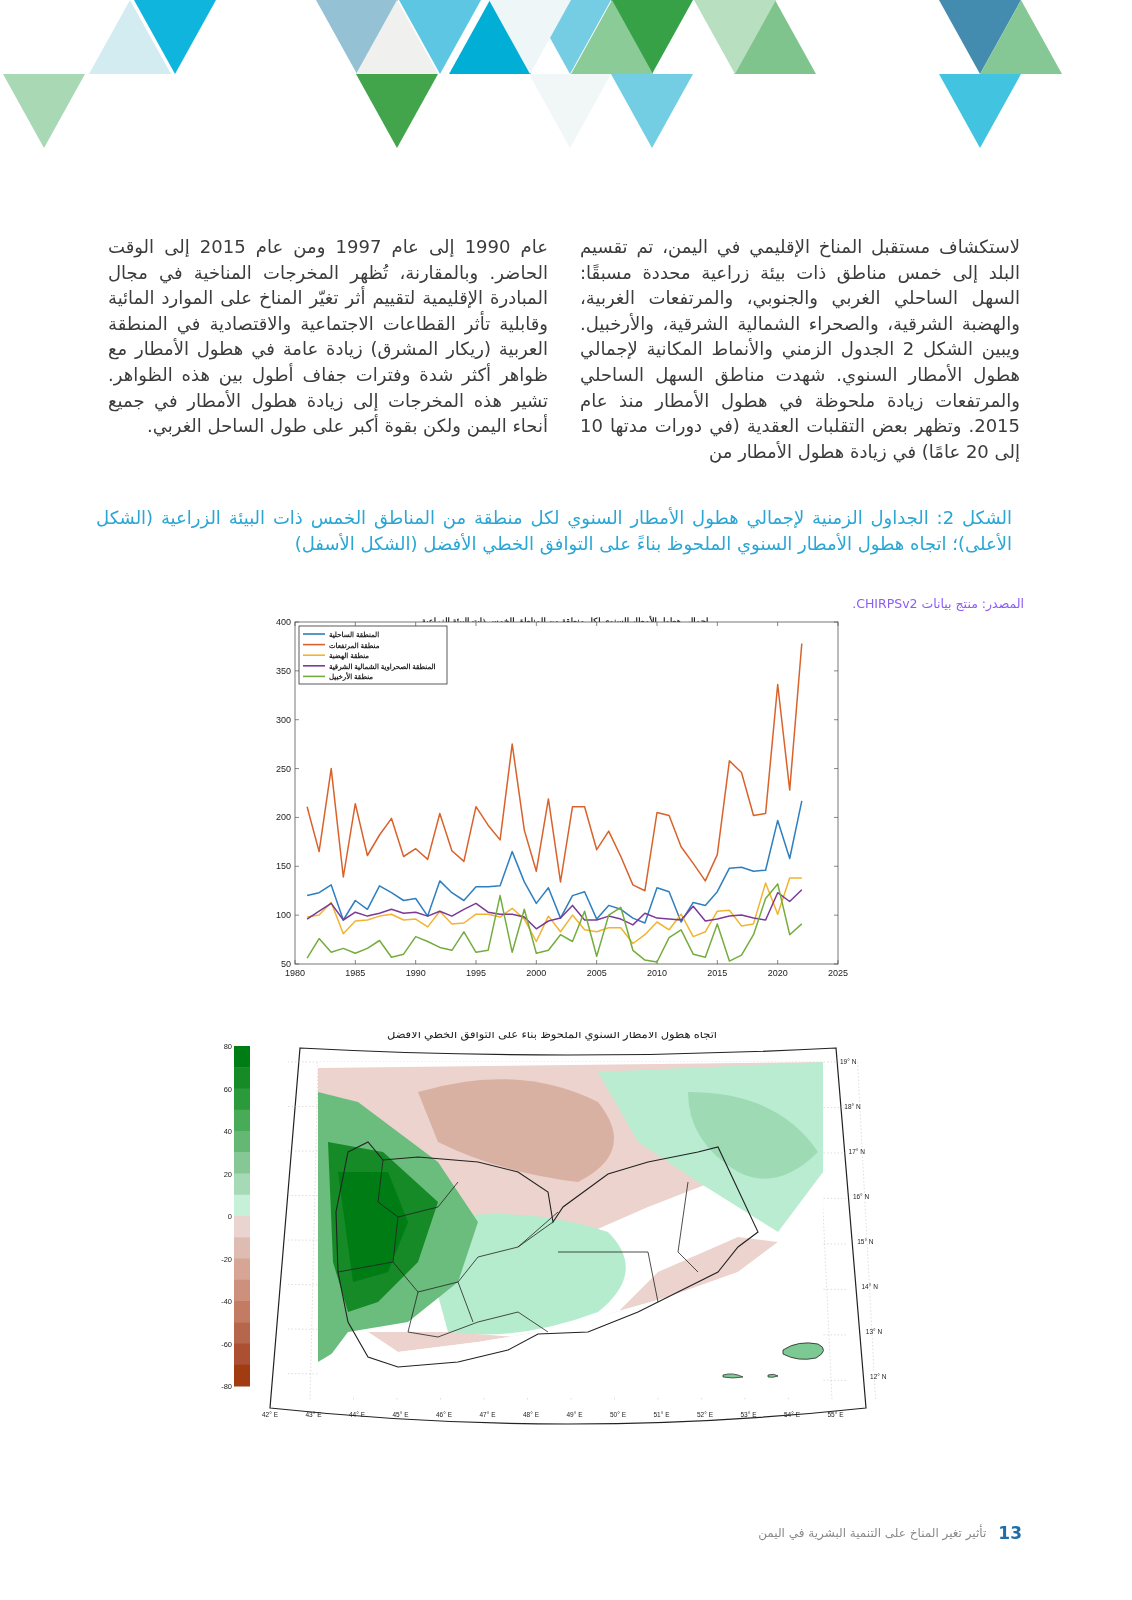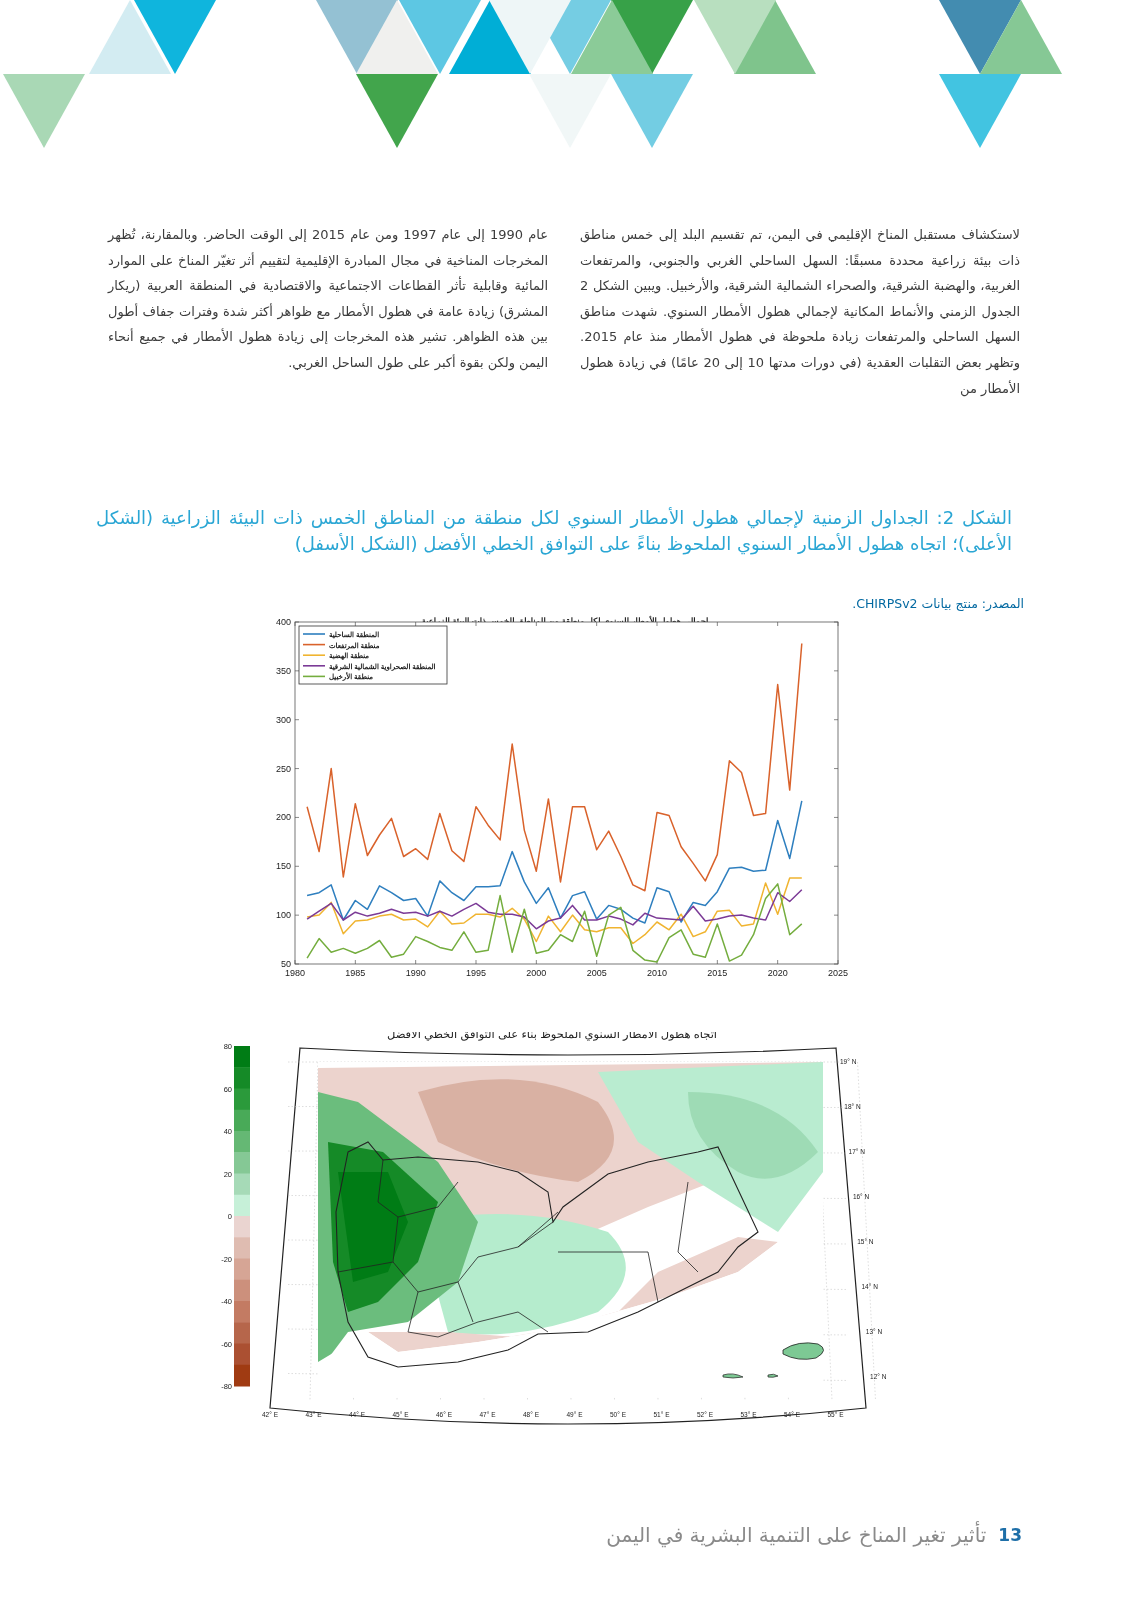--- a/index.html
+++ b/index.html
@@ -1,27 +1,27 @@
 <!DOCTYPE html>
 <html><head>
 <meta charset="utf-8">
 <style>
   html, body { margin:0; padding:0; background:#fff; }
   body { width:1132px; height:1600px; position:relative; overflow:hidden; font-family:"DejaVu Sans", sans-serif; color:#3a3a3a; }
   #banner { position:absolute; left:0; top:0; width:1132px; height:160px; }
-  .col { position:absolute; direction:rtl; text-align:justify; font-size:13px; line-height:25.6px; color:#3c3c3c; }
+  .col { position:absolute; direction:rtl; text-align:justify; font-size:18px; line-height:25.6px; color:#3c3c3c;margin-top:12px; }
   #col-right { left:580px; top:222px; width:440px; }
   #col-left { left:108px; top:222px; width:440px; }
   #caption { position:absolute; left:96px; top:505px; width:916px; direction:rtl; text-align:justify; color:#2aa6d4; font-size:18px; line-height:25.5px; }
-  #source { position:absolute; right:108px; top:596px; direction:rtl; color:#0369a1; font-size:12.5px; }
+  #source { position:absolute; right:108px; top:596px; direction:rtl; color:#8b5cf6; font-size:12.5px; }
   #chart1 { position:absolute; left:262px; top:614px; }
   #chart2 { position:absolute; left:218px; top:1032px; }
   #footer { position:absolute; right:110px; top:1523px; direction:rtl; display:flex; align-items:center; gap:12px; }
   #page-num { color:#1e6fa8; font-weight:bold; font-size:17px; }
-  #footer-title { color:#8a8a8a; font-size:20px; }
+  #footer-title { color:#8a8a8a; font-size:12px; }
   svg text { font-family:"Liberation Sans", sans-serif; }
 </style>
 </head>
 <body>
 
 <svg id="banner" width="1132" height="160" viewBox="0 0 1132 160">
   <g id="banner-tris">
       <polygon points="134,0 216,0 175,74" fill="#0fb5dd"></polygon>
       <polygon points="316,0 398,0 357,74" fill="#94c1d3"></polygon>
       <polygon points="399,0 481,0 440,74" fill="#5dc7e3"></polygon>

